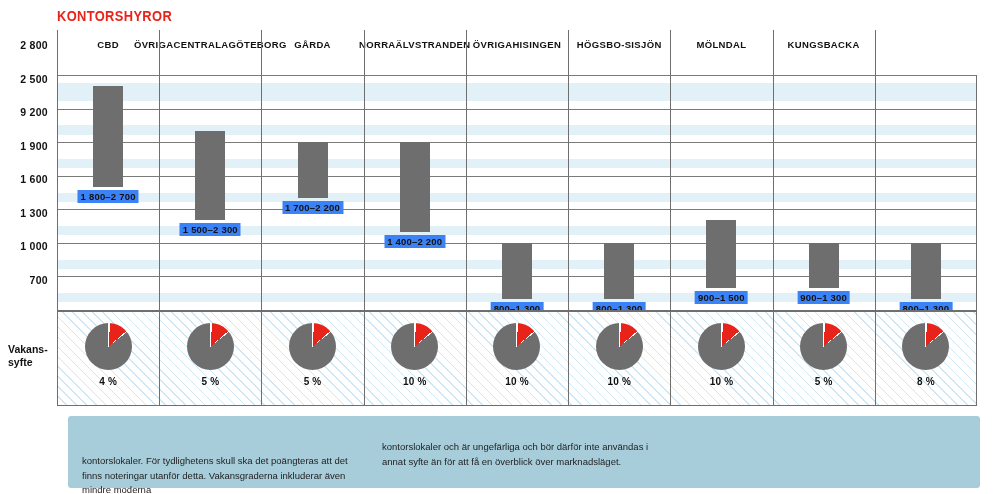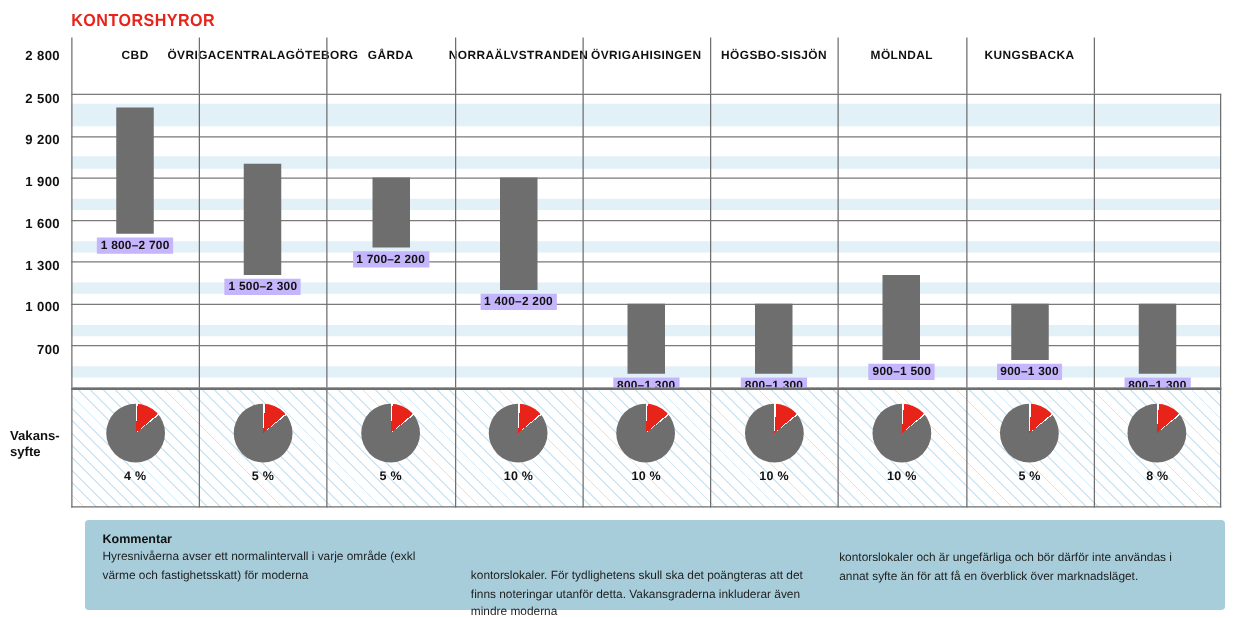--- a/index.html
+++ b/index.html
@@ -43,21 +43,21 @@
   .vline{position:absolute;top:0;width:1px;height:235px;background:#6f6f6f;}
   .ytickwrap{position:absolute;left:0;top:45px;width:57px;height:235px;}
   .ytick{position:absolute;right:9px;transform:translateY(-50%);
          font-size:10.5px;font-weight:bold;color:#111;letter-spacing:.3px;white-space:nowrap;}
 
   
   .bar{position:absolute;background:#6e6e6e;width:30px;}
   .blabel{
     position:absolute;transform:translateX(-50%);
     font-size:9.5px;font-weight:bold;color:#111;letter-spacing:.2px;
-    white-space:nowrap;background:#c4b5fd;padding:1px 3px;
+    white-space:nowrap;background:#3b82f6;padding:1px 3px;
   }
 
   
   .vac{position:absolute;left:57px;top:310px;width:920px;height:96px;
        background:
          repeating-linear-gradient(45deg,
            #cfe6f4 0px,#cfe6f4 1px,
            #ffffff 1px,#ffffff 7px);
   }
   .vsep{position:absolute;top:0;width:1px;height:96px;background:#6f6f6f;}
@@ -246,24 +246,20 @@
       <div class="vsep" style="left: 817.778px;"></div>
       <div class="pcell" style="left: 817.778px; width: 102.222px;">
         <div class="pie" style="left: 27.6111px; top: 13px; background: conic-gradient(rgb(255, 255, 255) 0deg, rgb(255, 255, 255) 4deg, rgb(232, 35, 26) 4deg, rgb(232, 35, 26) 49deg, rgb(255, 255, 255) 49deg, rgb(255, 255, 255) 52deg, rgb(110, 110, 110) 52deg, rgb(110, 110, 110) 360deg);"></div>
         <div class="plabel" style="top: 66px;">8 %</div>
       </div>
       <div class="vsep" style="left: 919px;"></div>
     </div>
 
   <div class="comment">
     <div class="ccol">
-      <div class="chead">Kommentar</div>
-      <div class="ctext">Hyresnivåerna avser ett normalintervall i varje område (exkl värme och fastighetsskatt) för moderna</div>
-    </div>
-    <div class="ccol">
       <div class="ctext" style="margin-top:28px;">kontorslokaler. För tydlighetens skull ska det poängteras att det finns noteringar utanför detta. Vakansgraderna inkluderar även mindre moderna</div>
     </div>
     <div class="ccol">
       <div class="ctext" style="margin-top:14px;">kontorslokaler och är ungefärliga och bör därför inte användas i annat syfte än för att få en överblick över marknadsläget.</div>
     </div>
   </div>
 
 </div>
 
 </body></html>

